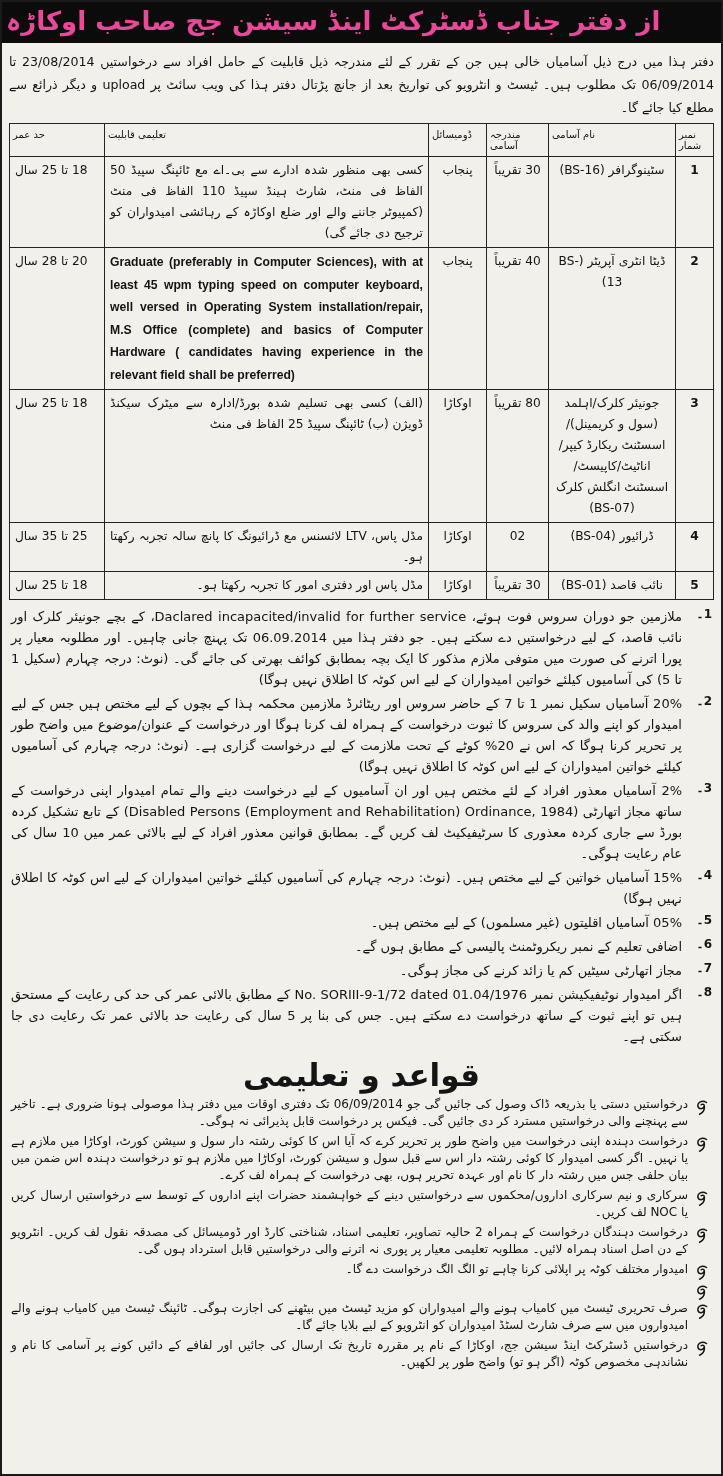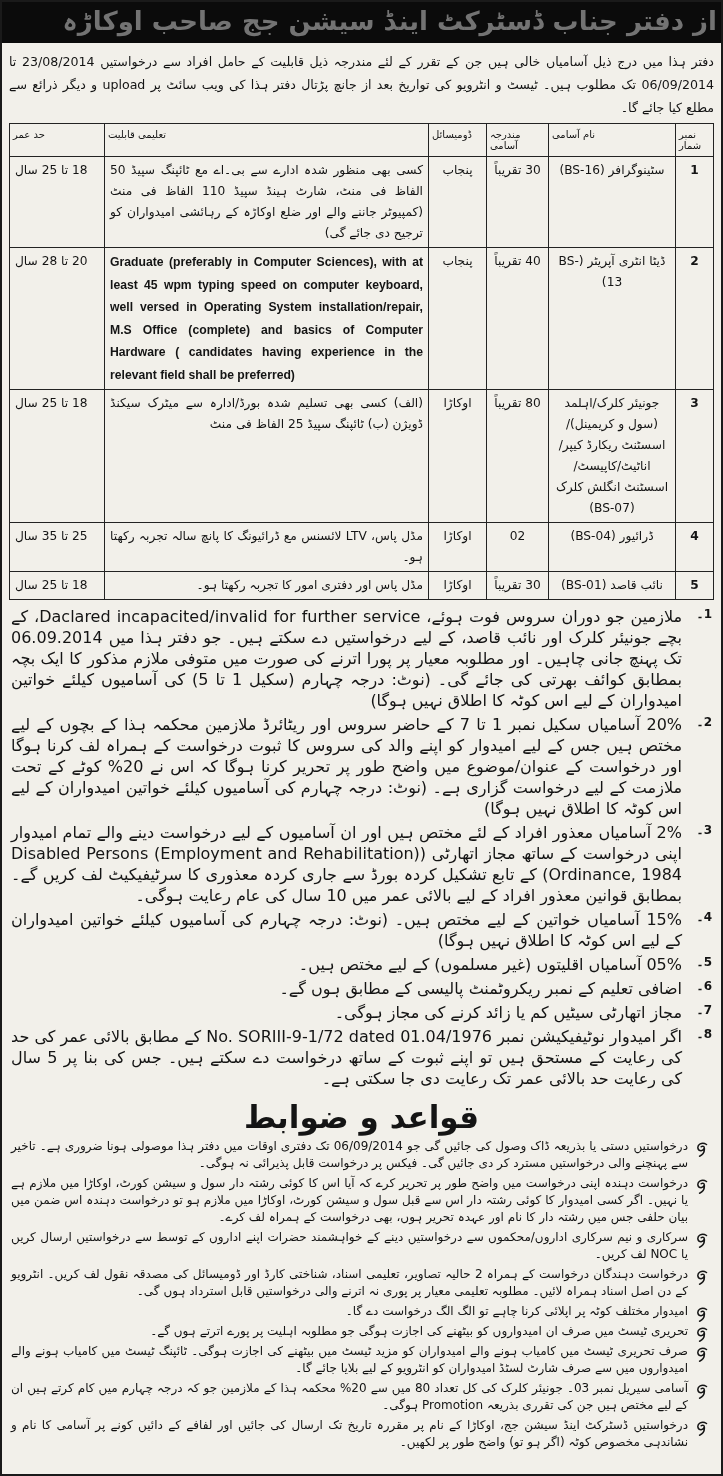--- a/index.html
+++ b/index.html
@@ -1,19 +1,19 @@
 <!DOCTYPE html>
 <html lang="ur"><head>
 <meta charset="utf-8">
 <style>
   * { box-sizing: border-box; }
   body { margin:0; background:#d9d7d2; font-family:"DejaVu Sans", sans-serif; color:#141414; }
   .page { width:723px; min-height:1476px; margin:0 auto; background:#f2f0ea; border:2px solid #1a1a1a;
           display:flex; flex-direction:column; }
-  .bar { background:#0b0b0b; color:#737373; text-align:right; }
+  .bar { background:#0b0b0b; color:#ec4899; text-align:left; }
   .bar1 { font-size:26px; font-weight:bold; padding:4px 4px 7px; }
   .bar-gap { height:3px; background:#f2f0ea; }
   .bar2 { font-size:21px; font-weight:bold; padding:2px 4px 6px; }
   .content { padding:4px 7px 6px; direction:rtl; }
   .intro { margin:0 0 4px; font-size:12.6px; line-height:23px; text-align:justify; }
 
   table.vac { width:100%; border-collapse:collapse; background:#f2f0ea; }
   table.vac th, table.vac td { border:1.6px solid #232323; padding:3px 5px; vertical-align:top; }
   table.vac th { font-size:10px; font-weight:normal; text-align:left; padding:5px 3px; }
   table.vac td { font-size:12.2px; line-height:21px; }
@@ -22,21 +22,21 @@
   .c-count{ width:62px;  text-align:center; }
   .c-dom  { width:58px;  text-align:center; }
   .c-age  { width:95px;  text-align:left; }
   .c-qual { text-align:justify; }
   td.c-qual[dir="ltr"] { font-family:"Liberation Sans", sans-serif; font-weight:bold;
                          font-size:12.2px; line-height:22.5px; text-align:justify; }
 
   .notes { margin:6px 2px 0; }
   .note-row { display:flex; align-items:flex-start; }
   .note-num { flex:0 0 30px; font-size:12px; font-weight:bold; padding-top:1px; }
-  .note-text { margin:0 0 3px; flex:1; font-size:16px; line-height:21px; text-align:justify; }
+  .note-text { margin:0 0 3px; flex:1; font-size:13px; line-height:21px; text-align:justify; }
 
   .rules-heading { margin:7px 0 3px; text-align:center; font-size:31px; font-weight:bold; letter-spacing:1px; }
 
   .rules { margin:0 2px; }
   .rule-row { display:flex; align-items:flex-start; }
   .rule-bullet { flex:0 0 24px; padding-top:3px; }
   .rule-bullet svg { display:block; margin:0 4px; }
   .rule-text { margin:0 0 3px; flex:1; font-size:12px; line-height:17px; text-align:justify; }
 </style>
 </head>
@@ -147,21 +147,21 @@
           <span class="note-num">7۔</span>
           <p class="note-text">مجاز اتھارٹی سیٹیں کم یا زائد کرنے کی مجاز ہوگی۔</p>
         </div>
 
         <div class="note-row">
           <span class="note-num">8۔</span>
           <p class="note-text">اگر امیدوار نوٹیفیکیشن نمبر No. SORIII-9-1/72 dated 01.04/1976 کے مطابق بالائی عمر کی حد کی رعایت کے مستحق ہیں تو اپنے ثبوت کے ساتھ درخواست دے سکتے ہیں۔ جس کی بنا پر 5 سال کی رعایت حد بالائی عمر تک رعایت دی جا سکتی ہے۔</p>
         </div>
       </div>
 
-    <h2 class="rules-heading">قواعد و ضوابط</h2>
+    <h2 class="rules-heading">قواعد و تعلیمی</h2>
 
     <div class="rules">
 
         <div class="rule-row">
           <span class="rule-bullet">
             <svg width="13" height="16" viewBox="0 0 13 16">
               <path d="M11.5 3.5 C7 0.5 2 3.5 3 7.5 C3.8 10.5 8.5 10.3 9.2 7.2 C9.6 5.4 7.6 4.6 6.2 5.8 M9.4 7.5 C9.6 11.5 8 13.8 4.6 15.2" fill="none" stroke="#151515" stroke-width="1.5" stroke-linecap="round"></path>
             </svg>
           </span>
           <p class="rule-text">درخواستیں دستی یا بذریعہ ڈاک وصول کی جائیں گی جو 06/09/2014 تک دفتری اوقات میں دفتر ہذا موصولی ہونا ضروری ہے۔ تاخیر سے پہنچنے والی درخواستیں مسترد کر دی جائیں گی۔ فیکس پر درخواست قابل پذیرائی نہ ہوگی۔</p>
@@ -202,40 +202,31 @@
           </span>
           <p class="rule-text">امیدوار مختلف کوٹہ پر اپلائی کرنا چاہے تو الگ الگ درخواست دے گا۔</p>
         </div>
 
         <div class="rule-row">
           <span class="rule-bullet">
             <svg width="13" height="16" viewBox="0 0 13 16">
               <path d="M11.5 3.5 C7 0.5 2 3.5 3 7.5 C3.8 10.5 8.5 10.3 9.2 7.2 C9.6 5.4 7.6 4.6 6.2 5.8 M9.4 7.5 C9.6 11.5 8 13.8 4.6 15.2" fill="none" stroke="#151515" stroke-width="1.5" stroke-linecap="round"></path>
             </svg>
           </span>
-          <p class="rule-text">تحریری ٹیسٹ میں صرف ان امیدواروں کو بیٹھنے کی اجازت ہوگی جو مطلوبہ اہلیت پر پورے اترتے ہوں گے۔</p>
         </div>
 
         <div class="rule-row">
           <span class="rule-bullet">
             <svg width="13" height="16" viewBox="0 0 13 16">
               <path d="M11.5 3.5 C7 0.5 2 3.5 3 7.5 C3.8 10.5 8.5 10.3 9.2 7.2 C9.6 5.4 7.6 4.6 6.2 5.8 M9.4 7.5 C9.6 11.5 8 13.8 4.6 15.2" fill="none" stroke="#151515" stroke-width="1.5" stroke-linecap="round"></path>
             </svg>
           </span>
           <p class="rule-text">صرف تحریری ٹیسٹ میں کامیاب ہونے والے امیدواران کو مزید ٹیسٹ میں بیٹھنے کی اجازت ہوگی۔ ٹائپنگ ٹیسٹ میں کامیاب ہونے والے امیدواروں میں سے صرف شارٹ لسٹڈ امیدواران کو انٹرویو کے لیے بلایا جائے گا۔</p>
         </div>
 
-        <div class="rule-row">
-          <span class="rule-bullet">
-            <svg width="13" height="16" viewBox="0 0 13 16">
-              <path d="M11.5 3.5 C7 0.5 2 3.5 3 7.5 C3.8 10.5 8.5 10.3 9.2 7.2 C9.6 5.4 7.6 4.6 6.2 5.8 M9.4 7.5 C9.6 11.5 8 13.8 4.6 15.2" fill="none" stroke="#151515" stroke-width="1.5" stroke-linecap="round"></path>
-            </svg>
-          </span>
-          <p class="rule-text">آسامی سیریل نمبر 03۔ جونیئر کلرک کی کل تعداد 80 میں سے 20% محکمہ ہذا کے ملازمین جو کہ درجہ چہارم میں کام کرتے ہیں ان کے لیے مختص ہیں جن کی تقرری بذریعہ Promotion ہوگی۔</p>
-        </div>
 
         <div class="rule-row">
           <span class="rule-bullet">
             <svg width="13" height="16" viewBox="0 0 13 16">
               <path d="M11.5 3.5 C7 0.5 2 3.5 3 7.5 C3.8 10.5 8.5 10.3 9.2 7.2 C9.6 5.4 7.6 4.6 6.2 5.8 M9.4 7.5 C9.6 11.5 8 13.8 4.6 15.2" fill="none" stroke="#151515" stroke-width="1.5" stroke-linecap="round"></path>
             </svg>
           </span>
           <p class="rule-text">درخواستیں ڈسٹرکٹ اینڈ سیشن جج، اوکاڑا کے نام پر مقررہ تاریخ تک ارسال کی جائیں اور لفافے کے دائیں کونے پر آسامی کا نام و نشاندہی مخصوص کوٹہ (اگر ہو تو) واضح طور پر لکھیں۔</p>
         </div>
 

